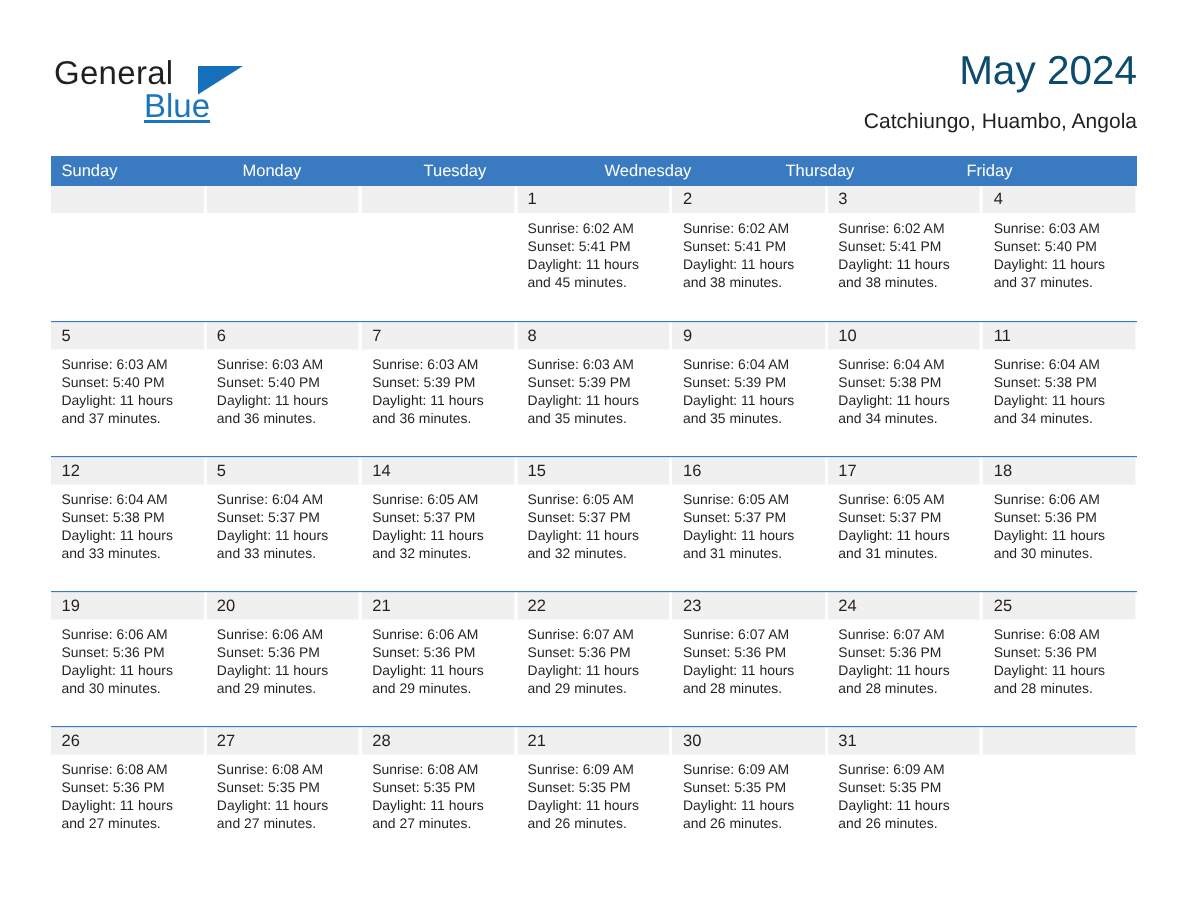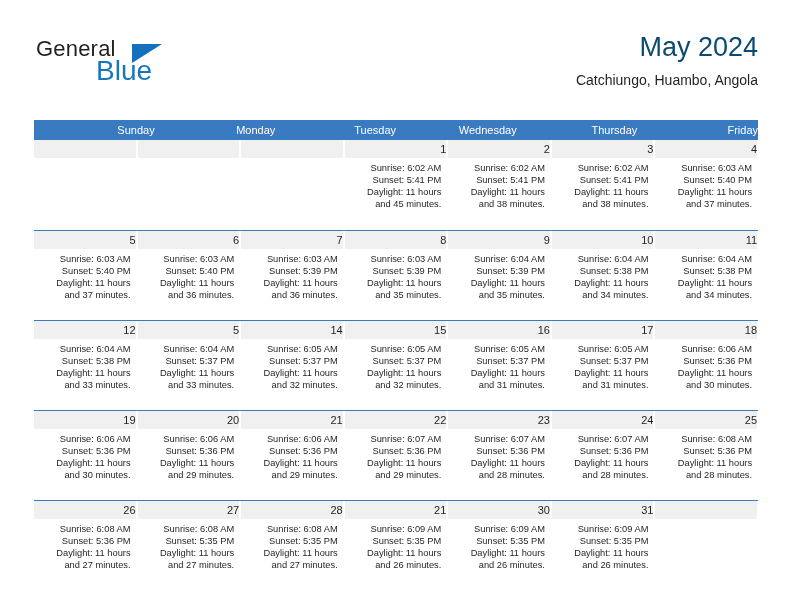--- a/index.html
+++ b/index.html
@@ -52,23 +52,24 @@
     top: 8px;
     width: 0;
     height: 0;
     border-left: 30px solid #156fba;
     border-bottom: 19px solid transparent;
   }
   .brand-blue {
     position: absolute;
     left: 60px;
     top: 22px;
-    font-size: 28px;
+    font-size: 22px;
     color: #1b75bb;
     line-height: 26px;
+    text-decoration: underline;
   }
 
   .title-block {
     position: absolute;
     right: 0;
     top: 0;
     text-align: right;
   }
   .cal-title {
     font-size: 27px;
@@ -82,23 +83,22 @@
     line-height: 20px;
     margin-top: 6px;
     white-space: nowrap;
     margin-left: 20px;
   }
 
   
   .calendar {
     position: absolute;
     left: 34px;
-    top: 120px;
+    top: 104px;
     width: 724px;
-    text-align: right;
   }
   .dow-row {
     display: flex;
     background: #3a7ac0;
     height: 20px;
   }
   .dow-cell {
     flex: 1 1 0;
     color: #ffffff;
     font-size: 11px;

